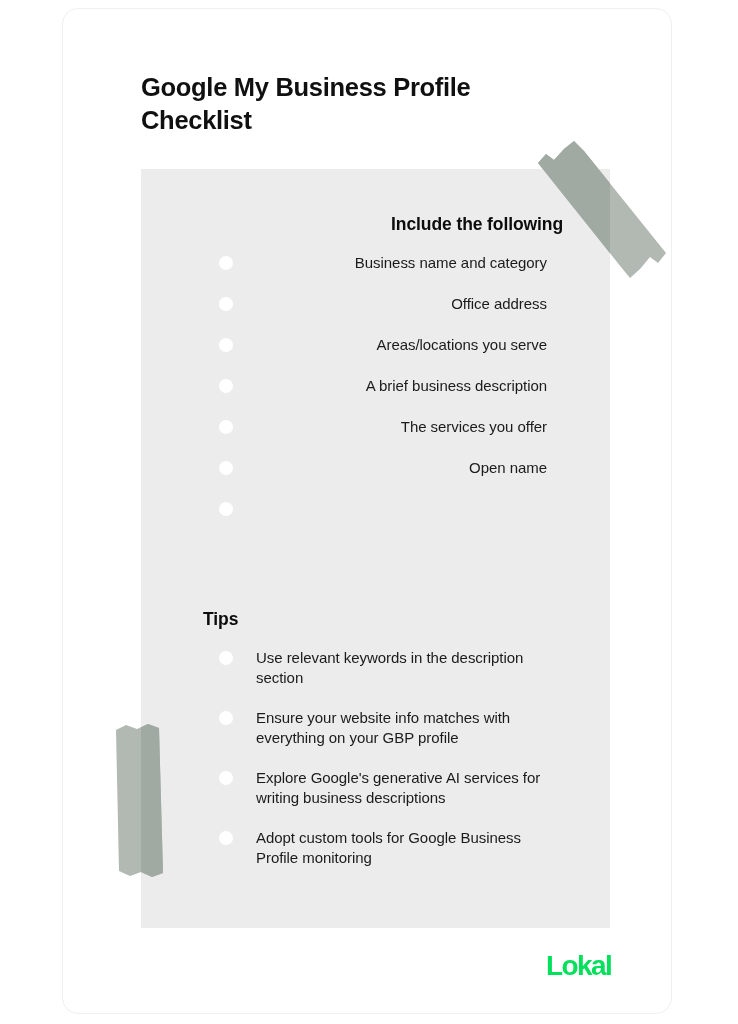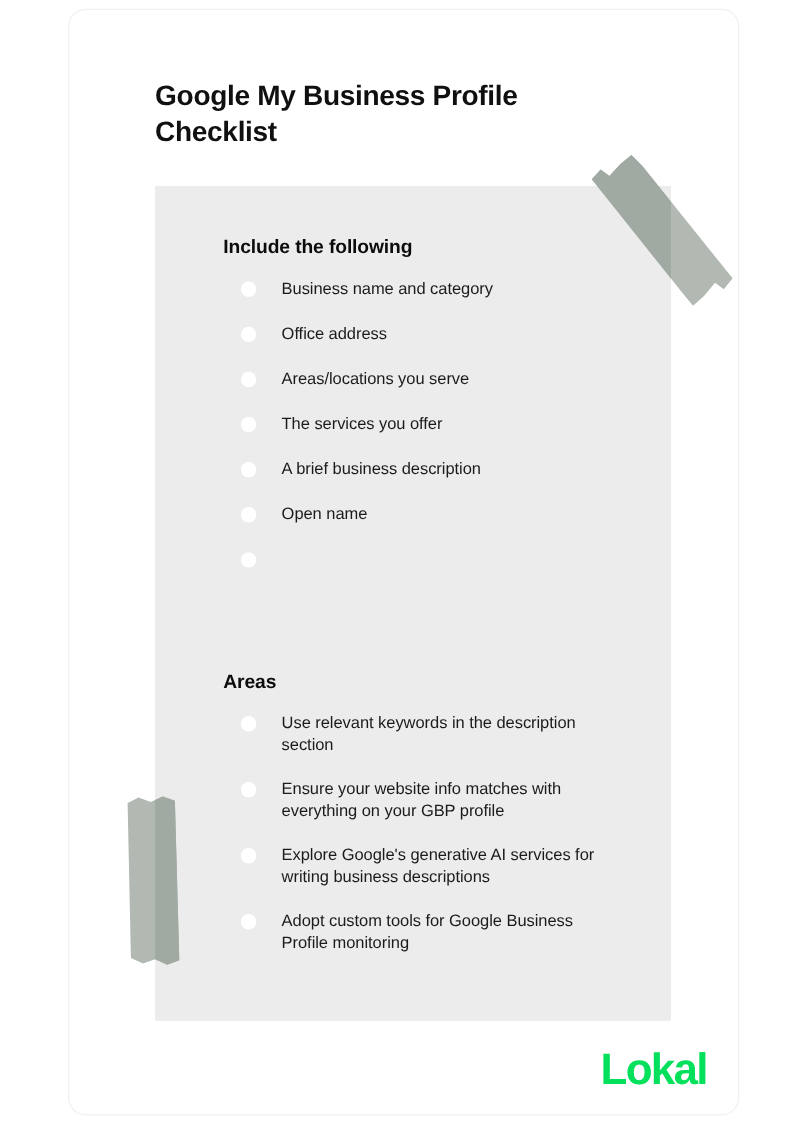--- a/index.html
+++ b/index.html
@@ -52,21 +52,21 @@
     height: 759px;
     background: #ececec;
   }
 
   
   .section {
     position: absolute;
     left: 62px;
     width: 360px;
   }
-  #section-include { top: 45px; }
+  #section-include { top: 45px; text-align: right; }
   #section-tips    { top: 440px; }
 
   .section-heading {
     font-size: 17.5px;
     font-weight: bold;
     color: #0c0c0c;
     letter-spacing: -0.1px;
     margin: 0 0 18px 0;
   }
 
@@ -115,21 +115,21 @@
     top: 712px;
     width: 60px;
     height: 158px;
   }
 
   
   #logo {
     position: absolute;
     left: 483px;
     top: 943px;
-    font-size: 40px;
+    font-size: 28px;
     font-weight: bold;
     letter-spacing: -1.6px;
     color: #03e05c;
     line-height: 1;
   }
 </style>
 </head>
 <body>
 
 <div id="card">
@@ -149,38 +149,38 @@
         <li class="check-item">
           <span class="bullet"></span>
           <span>Office address</span>
         </li>
         <li class="check-item">
           <span class="bullet"></span>
           <span>Areas/locations you serve</span>
         </li>
         <li class="check-item">
           <span class="bullet"></span>
+          <span>A brief business description</span>
+        </li>
+        <li class="check-item">
+          <span class="bullet"></span>
           <span>The services you offer</span>
-        </li>
-        <li class="check-item">
-          <span class="bullet"></span>
-          <span>A brief business description</span>
         </li>
         <li class="check-item">
           <span class="bullet"></span>
           <span>Open name</span>
         </li>
         <li class="check-item two-line">
           <span class="bullet"></span>
         </li>
       </ul>
     </div>
 
     <div class="section" id="section-tips">
-      <div class="section-heading">Areas</div>
+      <div class="section-heading">Tips</div>
       <ul class="checklist">
         <li class="check-item two-line">
           <span class="bullet"></span>
           <span>Use relevant keywords in the description section</span>
         </li>
         <li class="check-item two-line">
           <span class="bullet"></span>
           <span>Ensure your website info matches with everything on your GBP profile</span>
         </li>
         <li class="check-item two-line">

